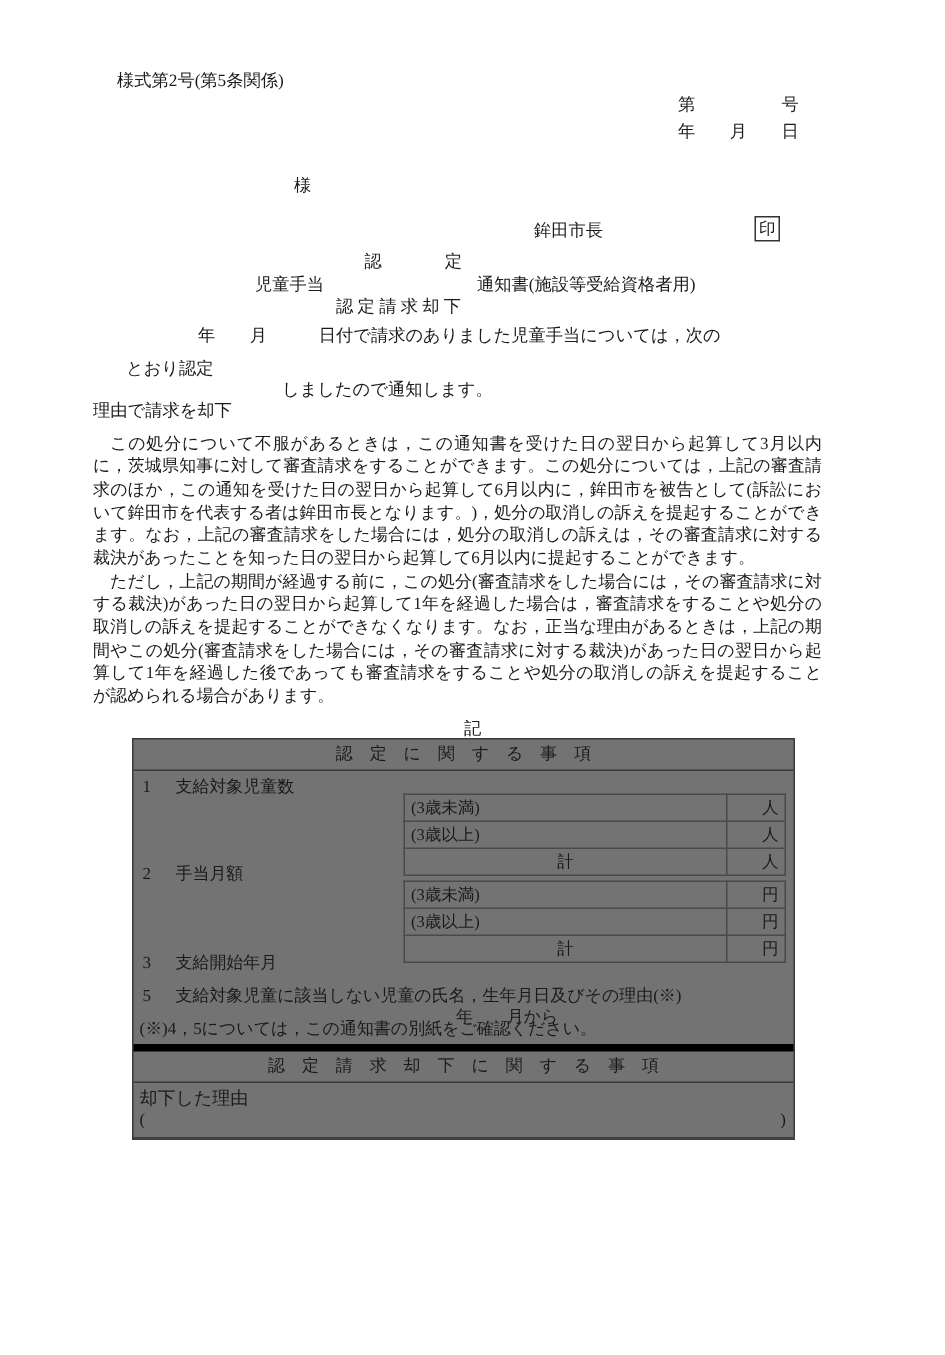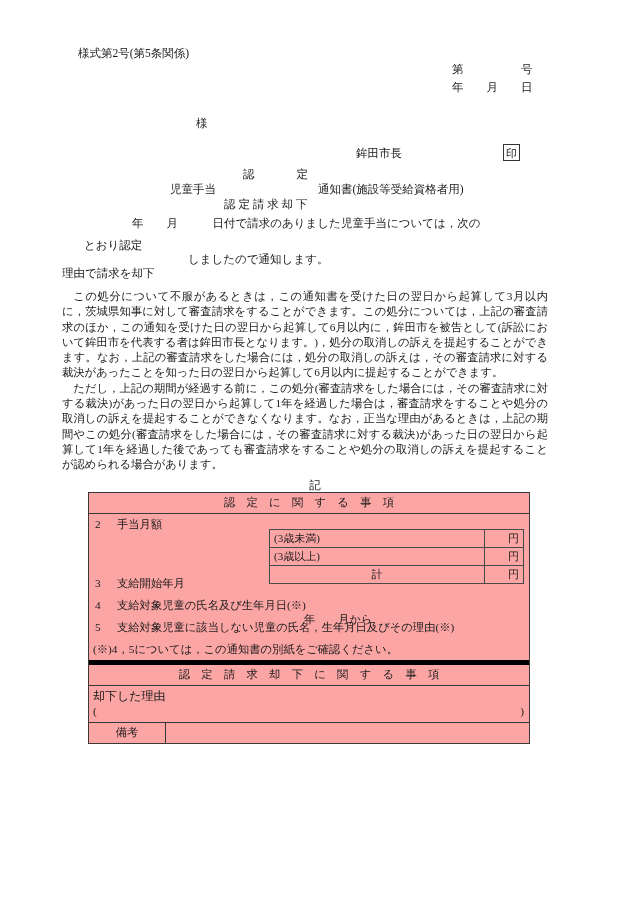--- a/index.html
+++ b/index.html
@@ -89,21 +89,21 @@
     white-space: normal;
   }
 
   
   #main-table {
     position: absolute;
     left: 88px; top: 492px;
     width: 442px;
     border: 1px solid #3a3a3a;
     box-sizing: border-box;
-    background: #fca5a5;
+    background: #737373;
   }
   .band {
     text-align: center;
     font-size: 11.3px;
     padding: 2px 0 3px 0;
     border-bottom: 1px solid #3a3a3a;
   }
   .band-bottom {
     text-align: center;
     font-size: 11.3px;
@@ -196,20 +196,41 @@
     <p>この処分について不服があるときは，この通知書を受けた日の翌日から起算して3月以内に，茨城県知事に対して審査請求をすることができます。この処分については，上記の審査請求のほか，この通知を受けた日の翌日から起算して6月以内に，鉾田市を被告として(訴訟において鉾田市を代表する者は鉾田市長となります。)，処分の取消しの訴えを提起することができます。なお，上記の審査請求をした場合には，処分の取消しの訴えは，その審査請求に対する裁決があったことを知った日の翌日から起算して6月以内に提起することができます。</p>
     <p>ただし，上記の期間が経過する前に，この処分(審査請求をした場合には，その審査請求に対する裁決)があった日の翌日から起算して1年を経過した場合は，審査請求をすることや処分の取消しの訴えを提起することができなくなります。なお，正当な理由があるときは，上記の期間やこの処分(審査請求をした場合には，その審査請求に対する裁決)があった日の翌日から起算して1年を経過した後であっても審査請求をすることや処分の取消しの訴えを提起することが認められる場合があります。</p>
   </div>
 
   <div class="abs" id="ki-mark">記</div>
 
   <div id="main-table">
 
     <div class="band">認　定　に　関　す　る　事　項</div>
 
+    <div class="sec" style="height:58px;">
+      <div class="sec-label" style="top:3px;">
+        <span class="num">1</span><span>支給対象児童数</span>
+      </div>
+      <table class="subtable" style="top:15px;">
+        <tbody>
+            <tr>
+          <td class="sub-left">(3歳未満)</td>
+          <td class="sub-unit">人</td>
+        </tr>
+        <tr>
+          <td class="sub-left">(3歳以上)</td>
+          <td class="sub-unit">人</td>
+        </tr>
+        <tr>
+          <td class="sub-mid">計</td>
+          <td class="sub-unit">人</td>
+        </tr>
+      </tbody>
+        </table>
+    </div>
 
     <div class="sec" style="height:60px;">
       <div class="sec-label" style="top:3px;">
         <span class="num">2</span><span>手当月額</span>
       </div>
       <table class="subtable" style="top:15px;">
         <tbody>
             <tr>
           <td class="sub-left">(3歳未満)</td>
           <td class="sub-unit">円</td>
@@ -226,45 +247,36 @@
         </table>
     </div>
 
     <div class="sec" style="height:21px;">
       <div class="sec-label" style="top:2px;">
         <span class="num">3</span><span>支給開始年月</span>
       </div>
       <div class="sec-label" style="top:2px; left:215px;margin-top:36px;">年　　月から</div>
     </div>
 
-    <div class="sec" style="height:22px;">
-      <div class="sec-label" style="top:3px;">
-        <span class="num">4</span><span>支給対象児童の氏名及び生年月日(※)</span>
-      </div>
-    </div>
 
     <div class="sec" style="height:23px;">
       <div class="sec-label" style="top:3px;">
         <span class="num">5</span><span>支給対象児童に該当しない児童の氏名，生年月日及びその理由(※)</span>
       </div>
     </div>
 
     <div class="sec" style="height:20px;">
       <div class="sec-label" style="top:2px; left:4px;">(※)4，5については，この通知書の別紙をご確認ください。</div>
     </div>
 
     <div class="band-bottom">認　定　請　求　却　下　に　関　す　る　事　項</div>
 
     <div id="reason-label">却下した理由</div>
 
     <div id="paren-row">
       <span id="paren-open">(</span>
       <span id="paren-close">)</span>
     </div>
 
-    <div id="remarks-row">
-      <div id="remarks-label">備考</div>
-      <div id="remarks-value">&nbsp;</div>
-    </div>
 
   </div>
 
 </div>
 
 </body></html>

